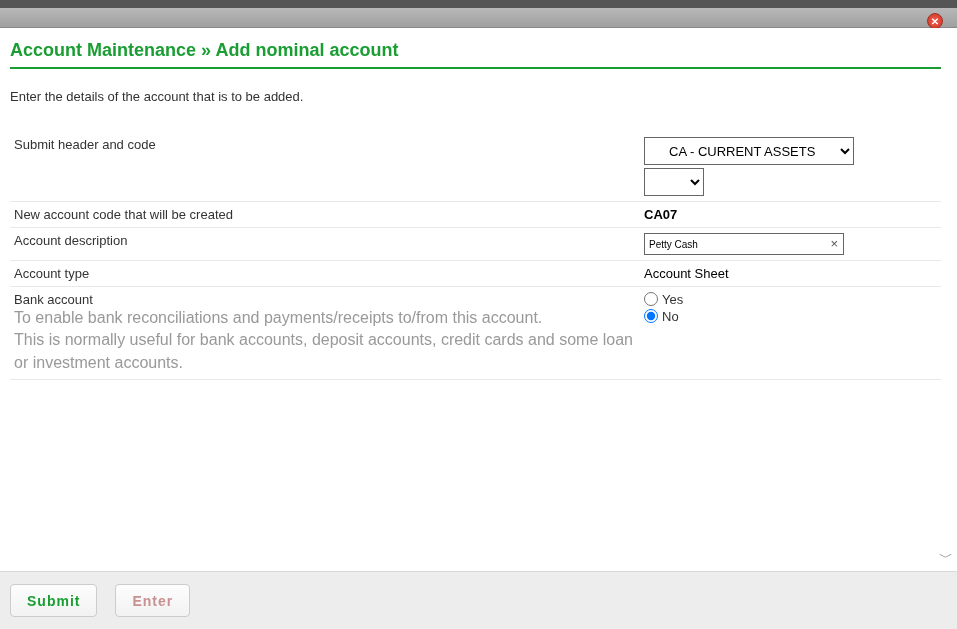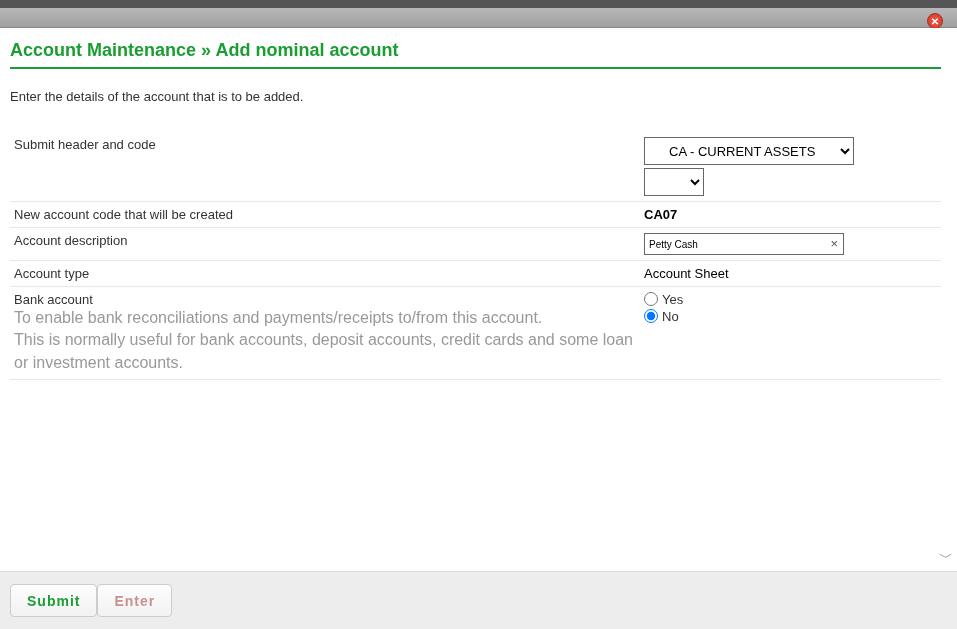--- a/index.html
+++ b/index.html
@@ -142,20 +142,21 @@
     .footer-bar {
       position: absolute;
       left: 0;
       right: 0;
       bottom: 0;
       height: 58px;
       background: #ededed;
       border-top: 1px solid #d8d8d8;
       padding: 12px 10px;
       display: flex;
+      gap: 18px;
     }
     .btn {
       font-family: Arial, sans-serif;
       font-size: 14px;
       font-weight: bold;
       padding: 7px 16px;
       border: 1px solid #ccc;
       border-radius: 4px;
       background: linear-gradient(to bottom, #fdfdfd, #f2f2f2);
       cursor: pointer;

